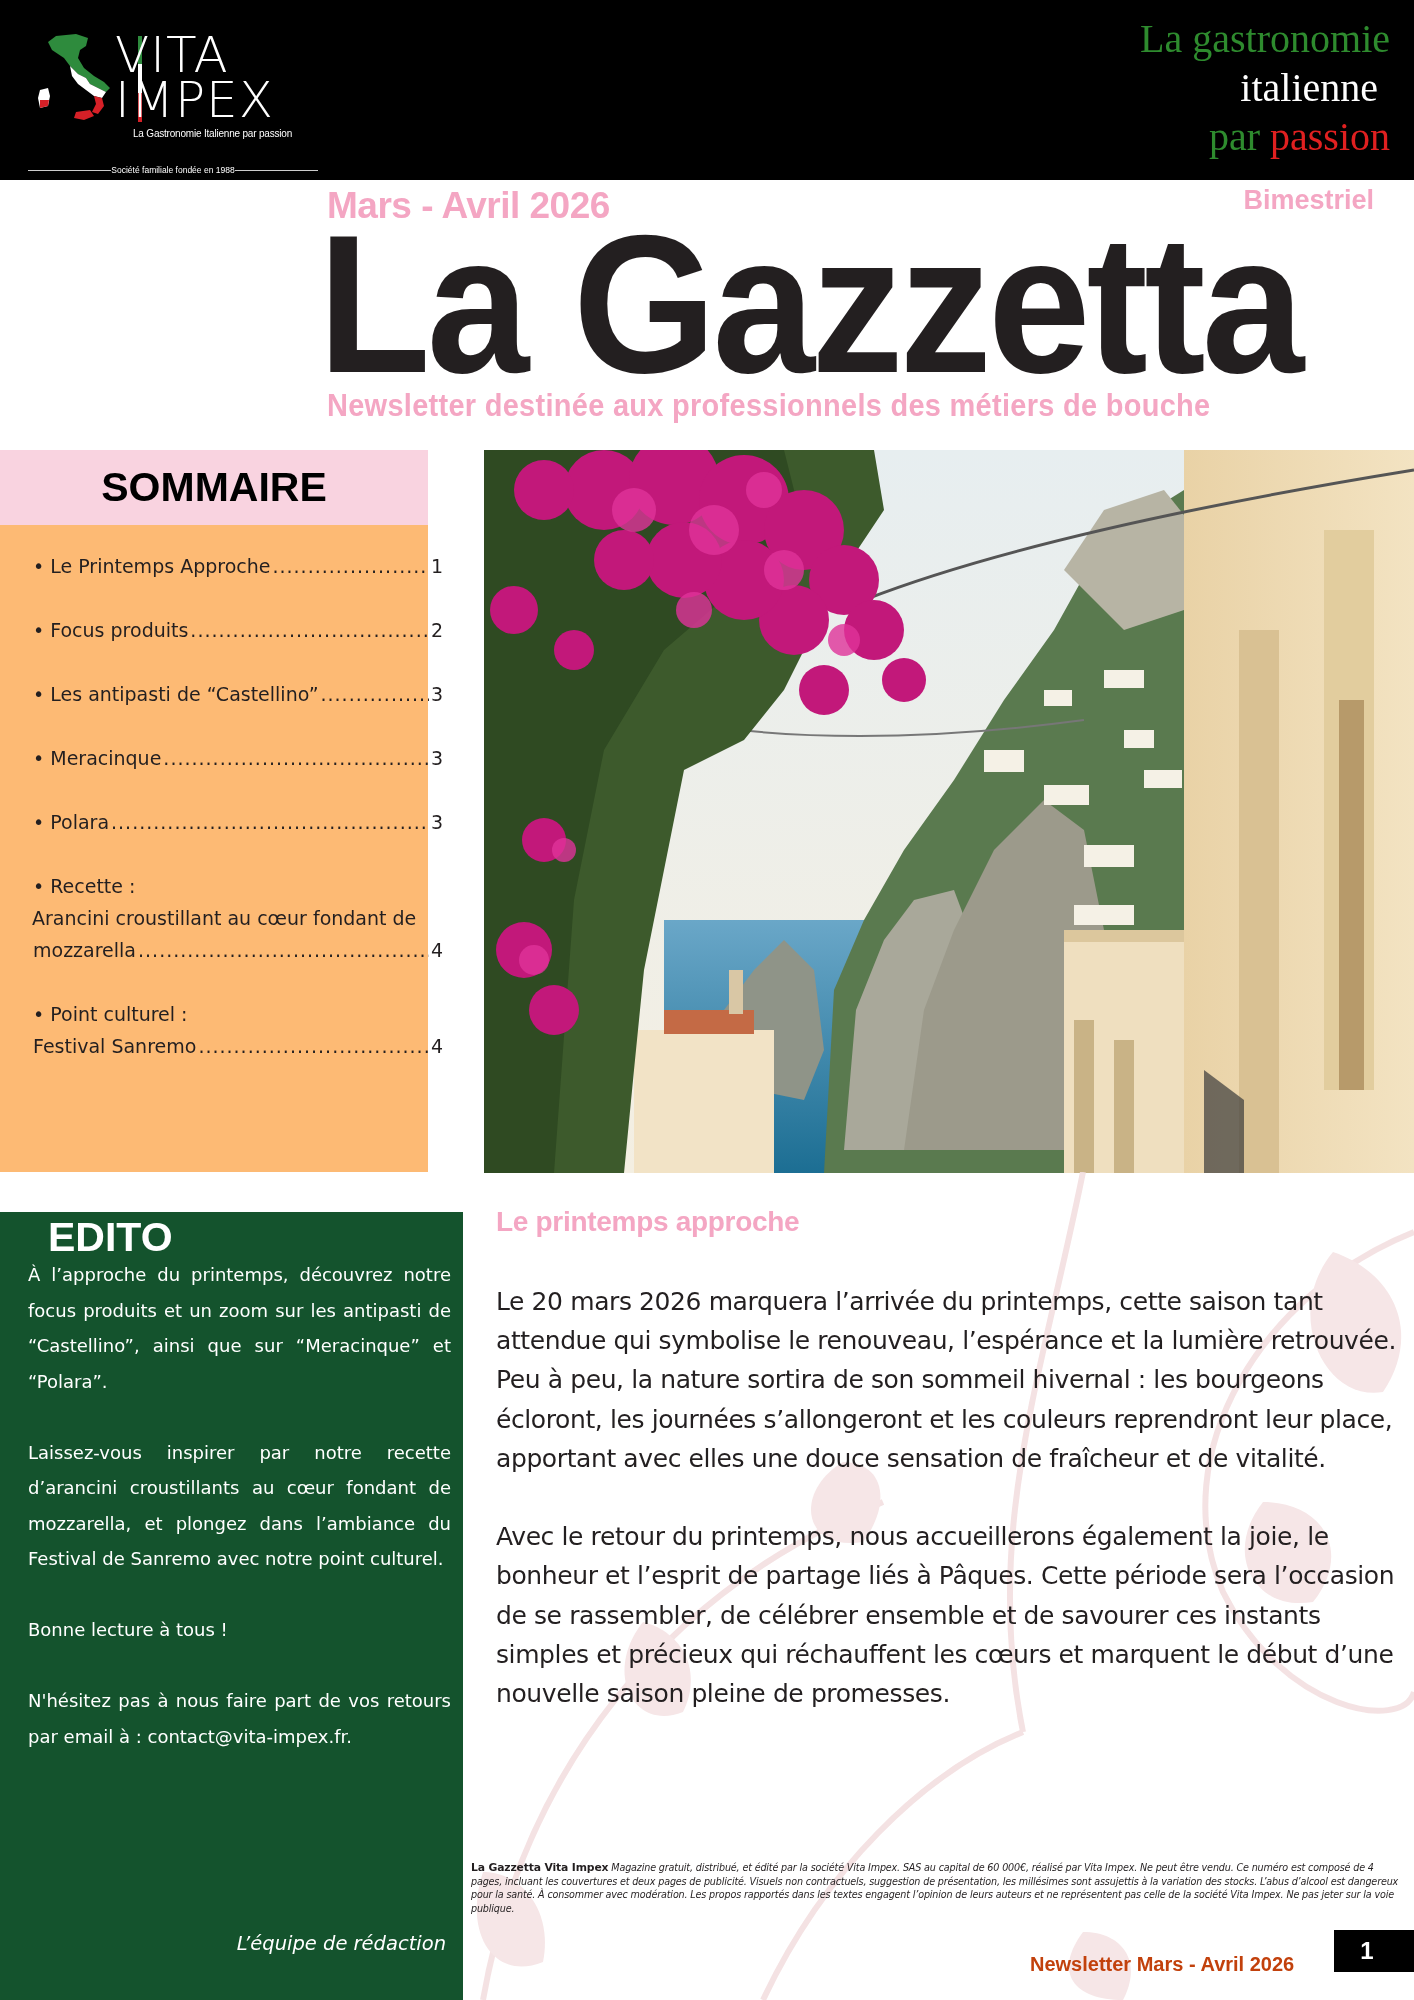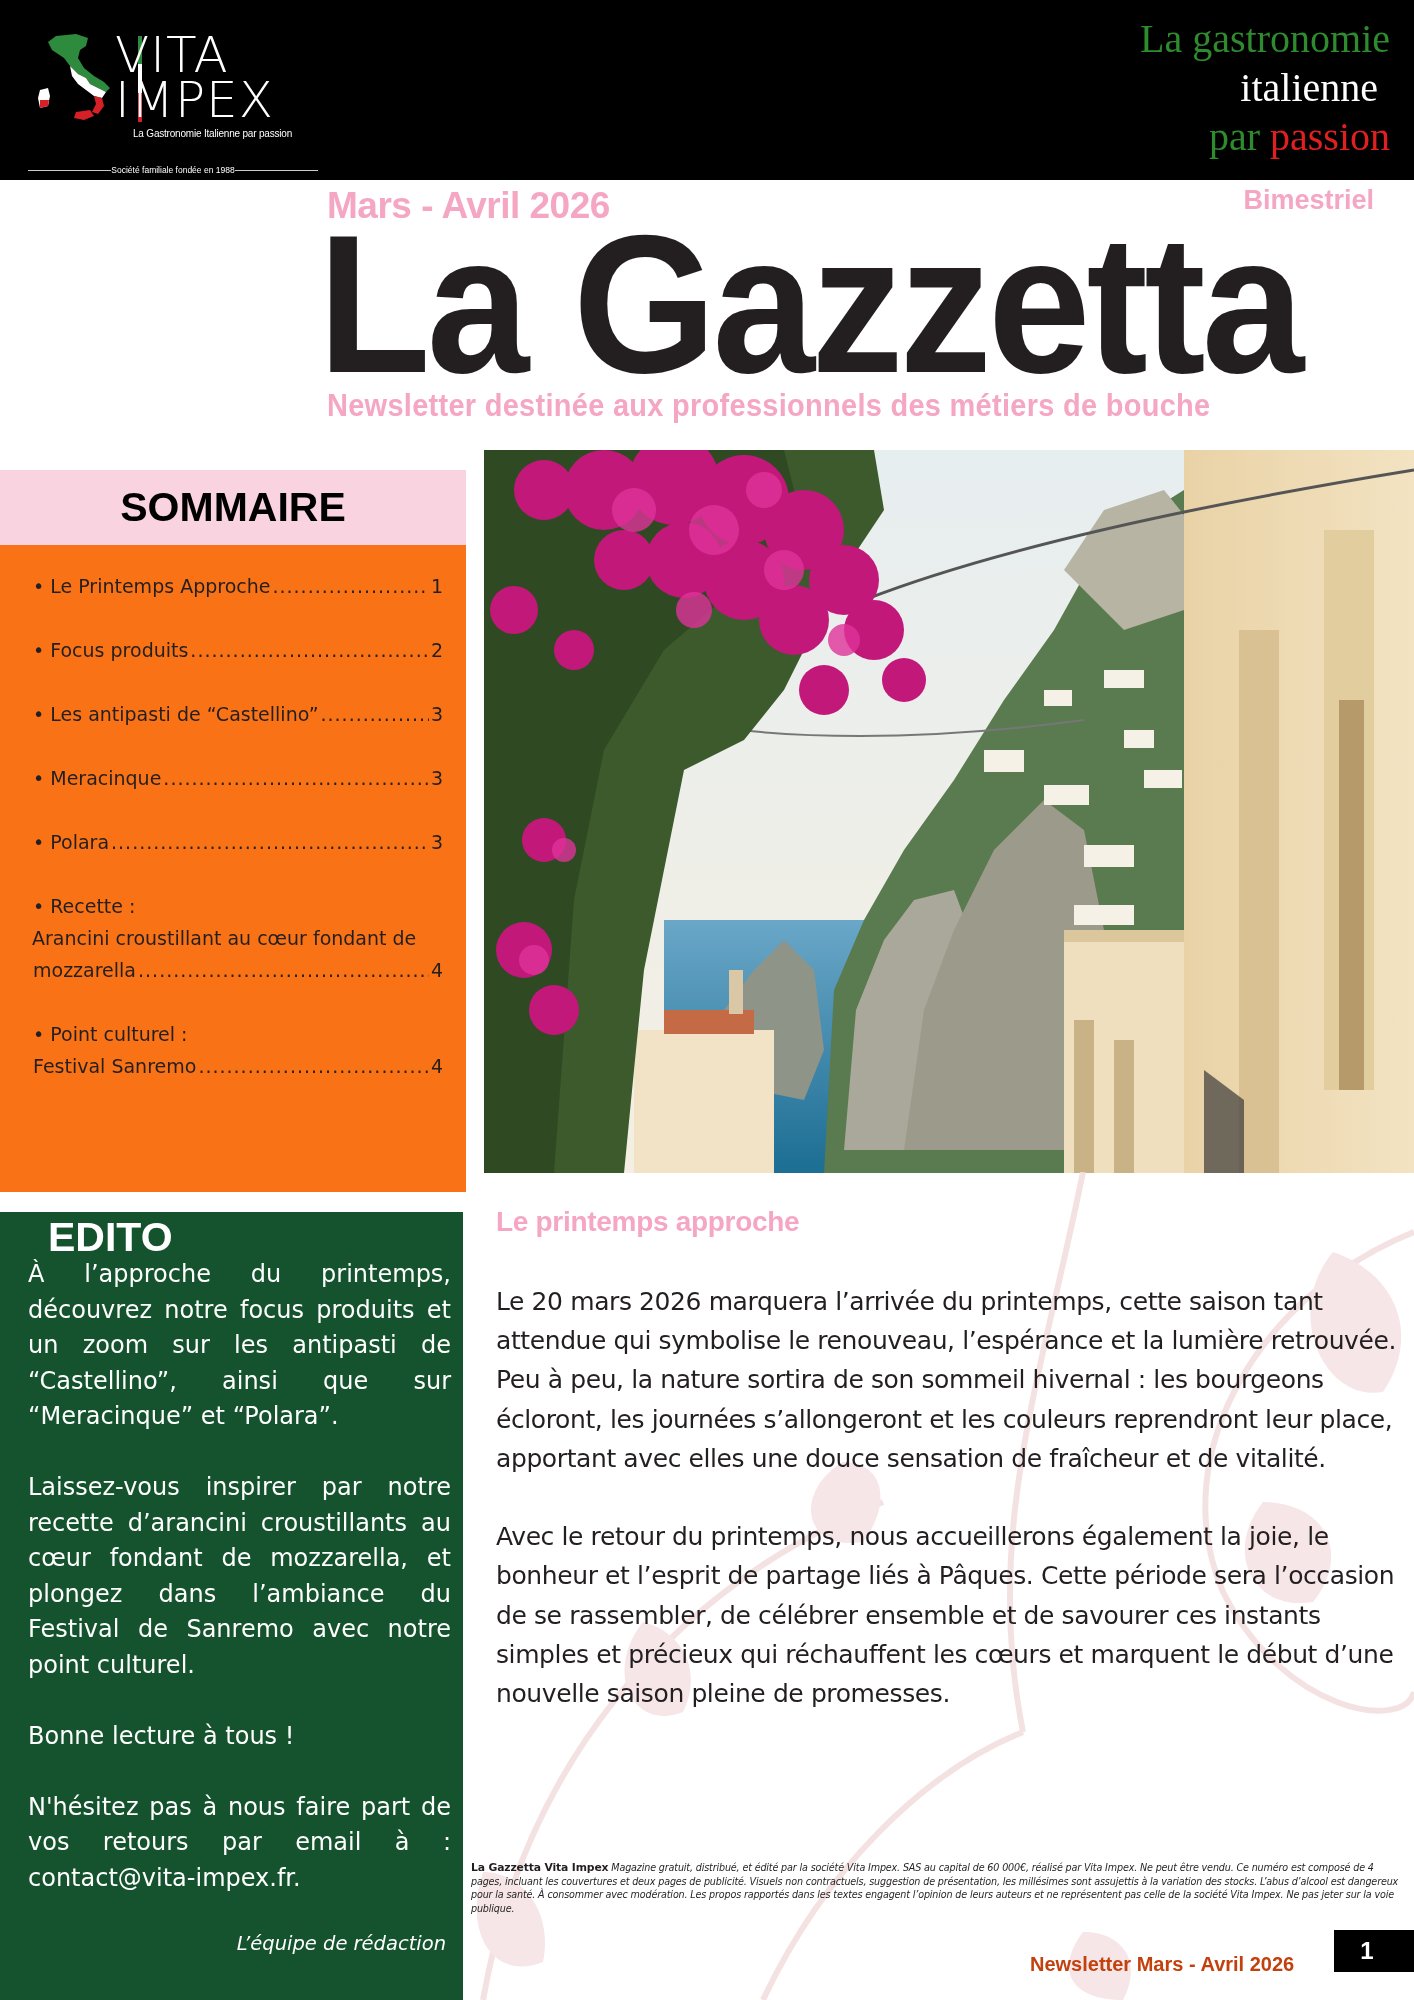--- a/index.html
+++ b/index.html
@@ -23,36 +23,36 @@
   .slogan .white { color:#fff; padding-right:12px; }
   .slogan .red { color:#e02020; }
 
   
   .issue-date { position:absolute; left:327px; top:185px; font-size:37px; font-weight:bold; color:#f4a6c3; font-family:"Liberation Sans Narrow","Liberation Sans", sans-serif; letter-spacing:-0.5px; }
   .frequency { position:absolute; right:40px; top:185px; font-size:27px; font-weight:bold; color:#f4a6c3; font-family:"Liberation Sans Narrow","Liberation Sans", sans-serif; }
   .title { position:absolute; left:318px; top:205px; font-size:196px; line-height:200px; font-weight:bold; color:#231f20; letter-spacing:-4px; font-family:"Liberation Sans", sans-serif; transform:scaleX(0.94); transform-origin:left top; white-space:nowrap; }
   .subtitle { position:absolute; left:327px; top:388px; font-size:31px; font-weight:bold; color:#f4a6c3; white-space:nowrap; letter-spacing:0.3px; transform:scaleX(0.935); transform-origin:left top; }
 
   
-  .sommaire { position:absolute; left:0; top:470px; width:466px; height:722px; background:#f97316; }
+  .sommaire { position:absolute; left:0; top:450px; width:428px; height:722px; background:#fdba74; }
   .sommaire-head { height:75px; background:#f9d3e0; display:flex; align-items:center; justify-content:center; font-size:41px; font-weight:bold; color:#000; }
   .toc { position:absolute; left:33px; top:100px; width:410px; font-family:"DejaVu Sans", sans-serif; font-size:19px; color:#231f20; }
   .toc-item { position:absolute; left:0; width:410px; line-height:32px; }
   .toc-row { display:flex; align-items:baseline; white-space:nowrap; }
   .toc-row .dots { flex:1; overflow:hidden; margin:0 2px; letter-spacing:1px; }
   .toc-row .dots::before { content:"................................................................................................................................"; }
   .toc-row .pg { text-align:right; }
 
   
   .photo { position:absolute; left:484px; top:450px; width:930px; height:723px; overflow:hidden; background:#bcd6e0; }
 
   
   .edito { position:absolute; left:0; top:1212px; width:463px; height:788px; background:#14532d; color:#fff; }
   .edito-title { position:absolute; left:48px; top:2px; font-size:41px; font-weight:bold; }
-  .edito-body { position:absolute; left:28px; top:45px; width:423px; font-family:"DejaVu Sans", sans-serif; font-size:24px; line-height:35.5px; text-align:justify; }
+  .edito-body { position:absolute; left:28px; top:45px; width:423px; font-family:"DejaVu Sans", sans-serif; font-size:18px; line-height:35.5px; text-align:justify; }
   .edito-body p { margin-bottom:35.5px; text-align-last:left; }
   .edito-sign { position:absolute; right:17px; top:720px; font-family:"DejaVu Sans", sans-serif; font-style:italic; font-size:19.5px; }
 
   
   .deco { position:absolute; left:463px; top:1172px; width:951px; height:828px; pointer-events:none; }
   .article-title { position:absolute; left:496px; top:1206px; font-size:28px; font-weight:bold; color:#f4a6c3; font-family:"Liberation Sans Narrow","Liberation Sans", sans-serif; letter-spacing:-0.3px; }
   .article-body { position:absolute; left:496px; top:1282px; width:900px; font-family:"DejaVu Sans", sans-serif; font-size:25px; line-height:39.2px; color:#231f20; letter-spacing:-0.4px; }
   .article-body p { margin-bottom:39.2px; }
 
   

